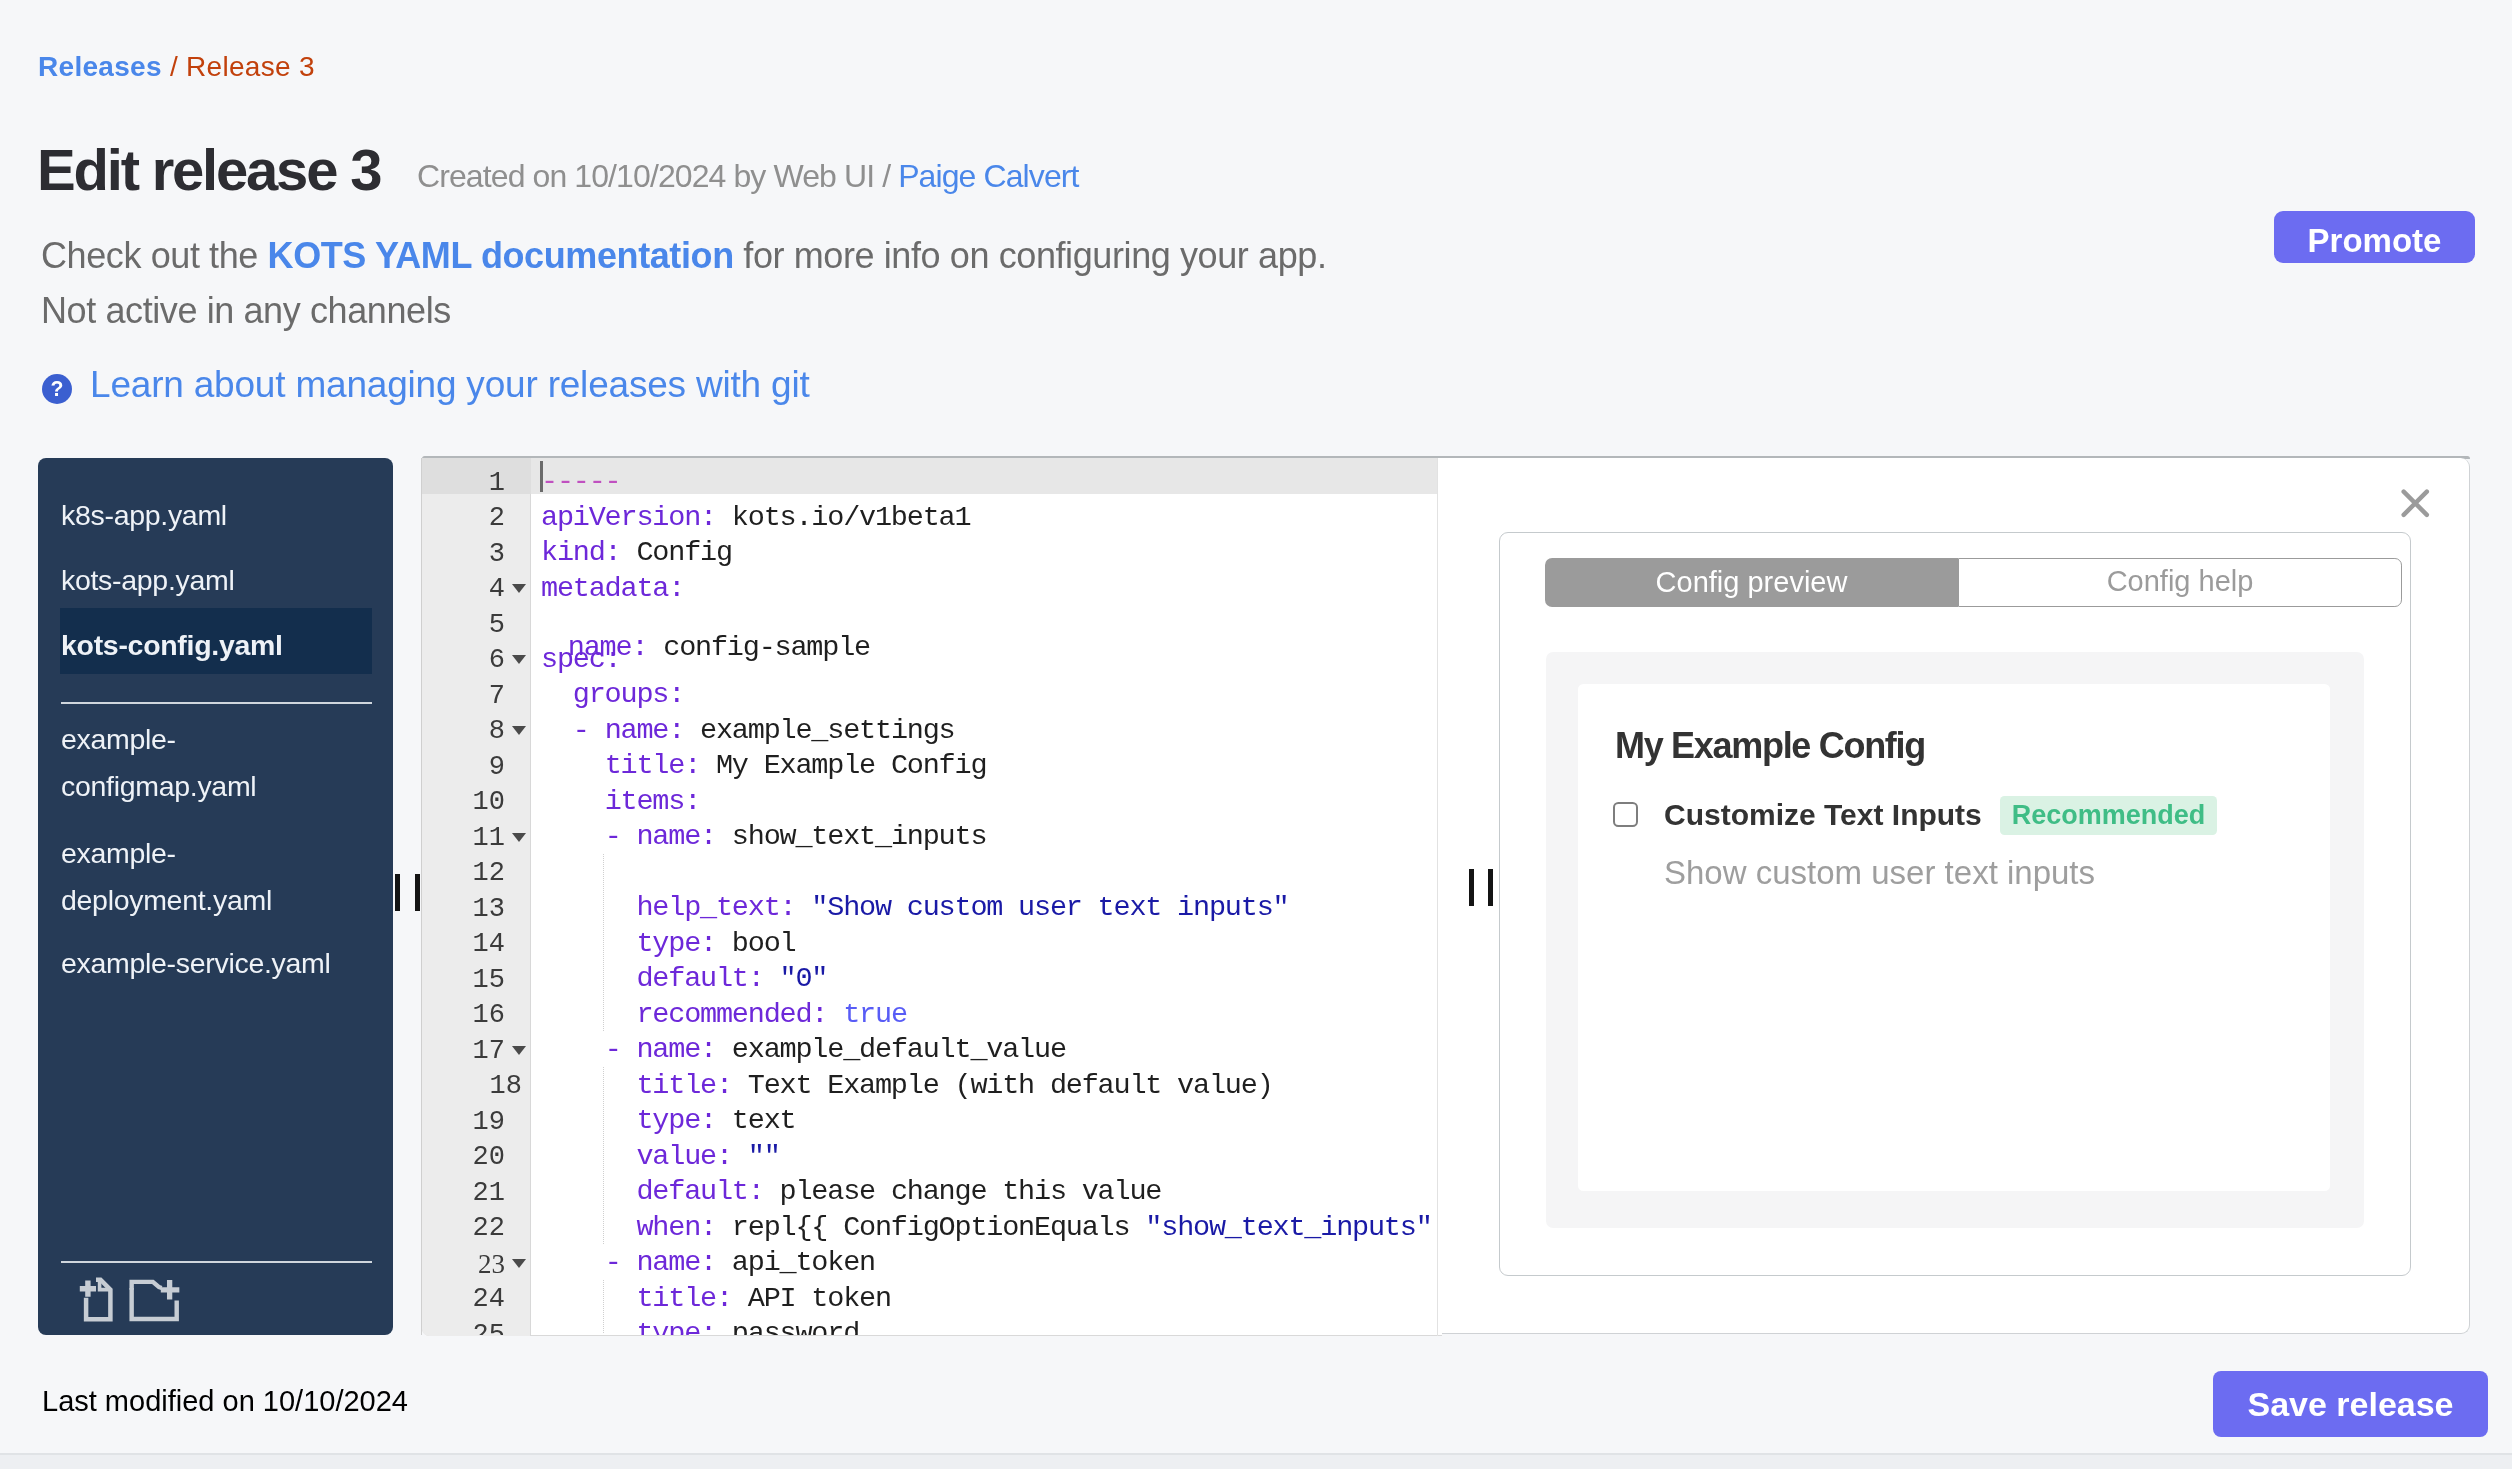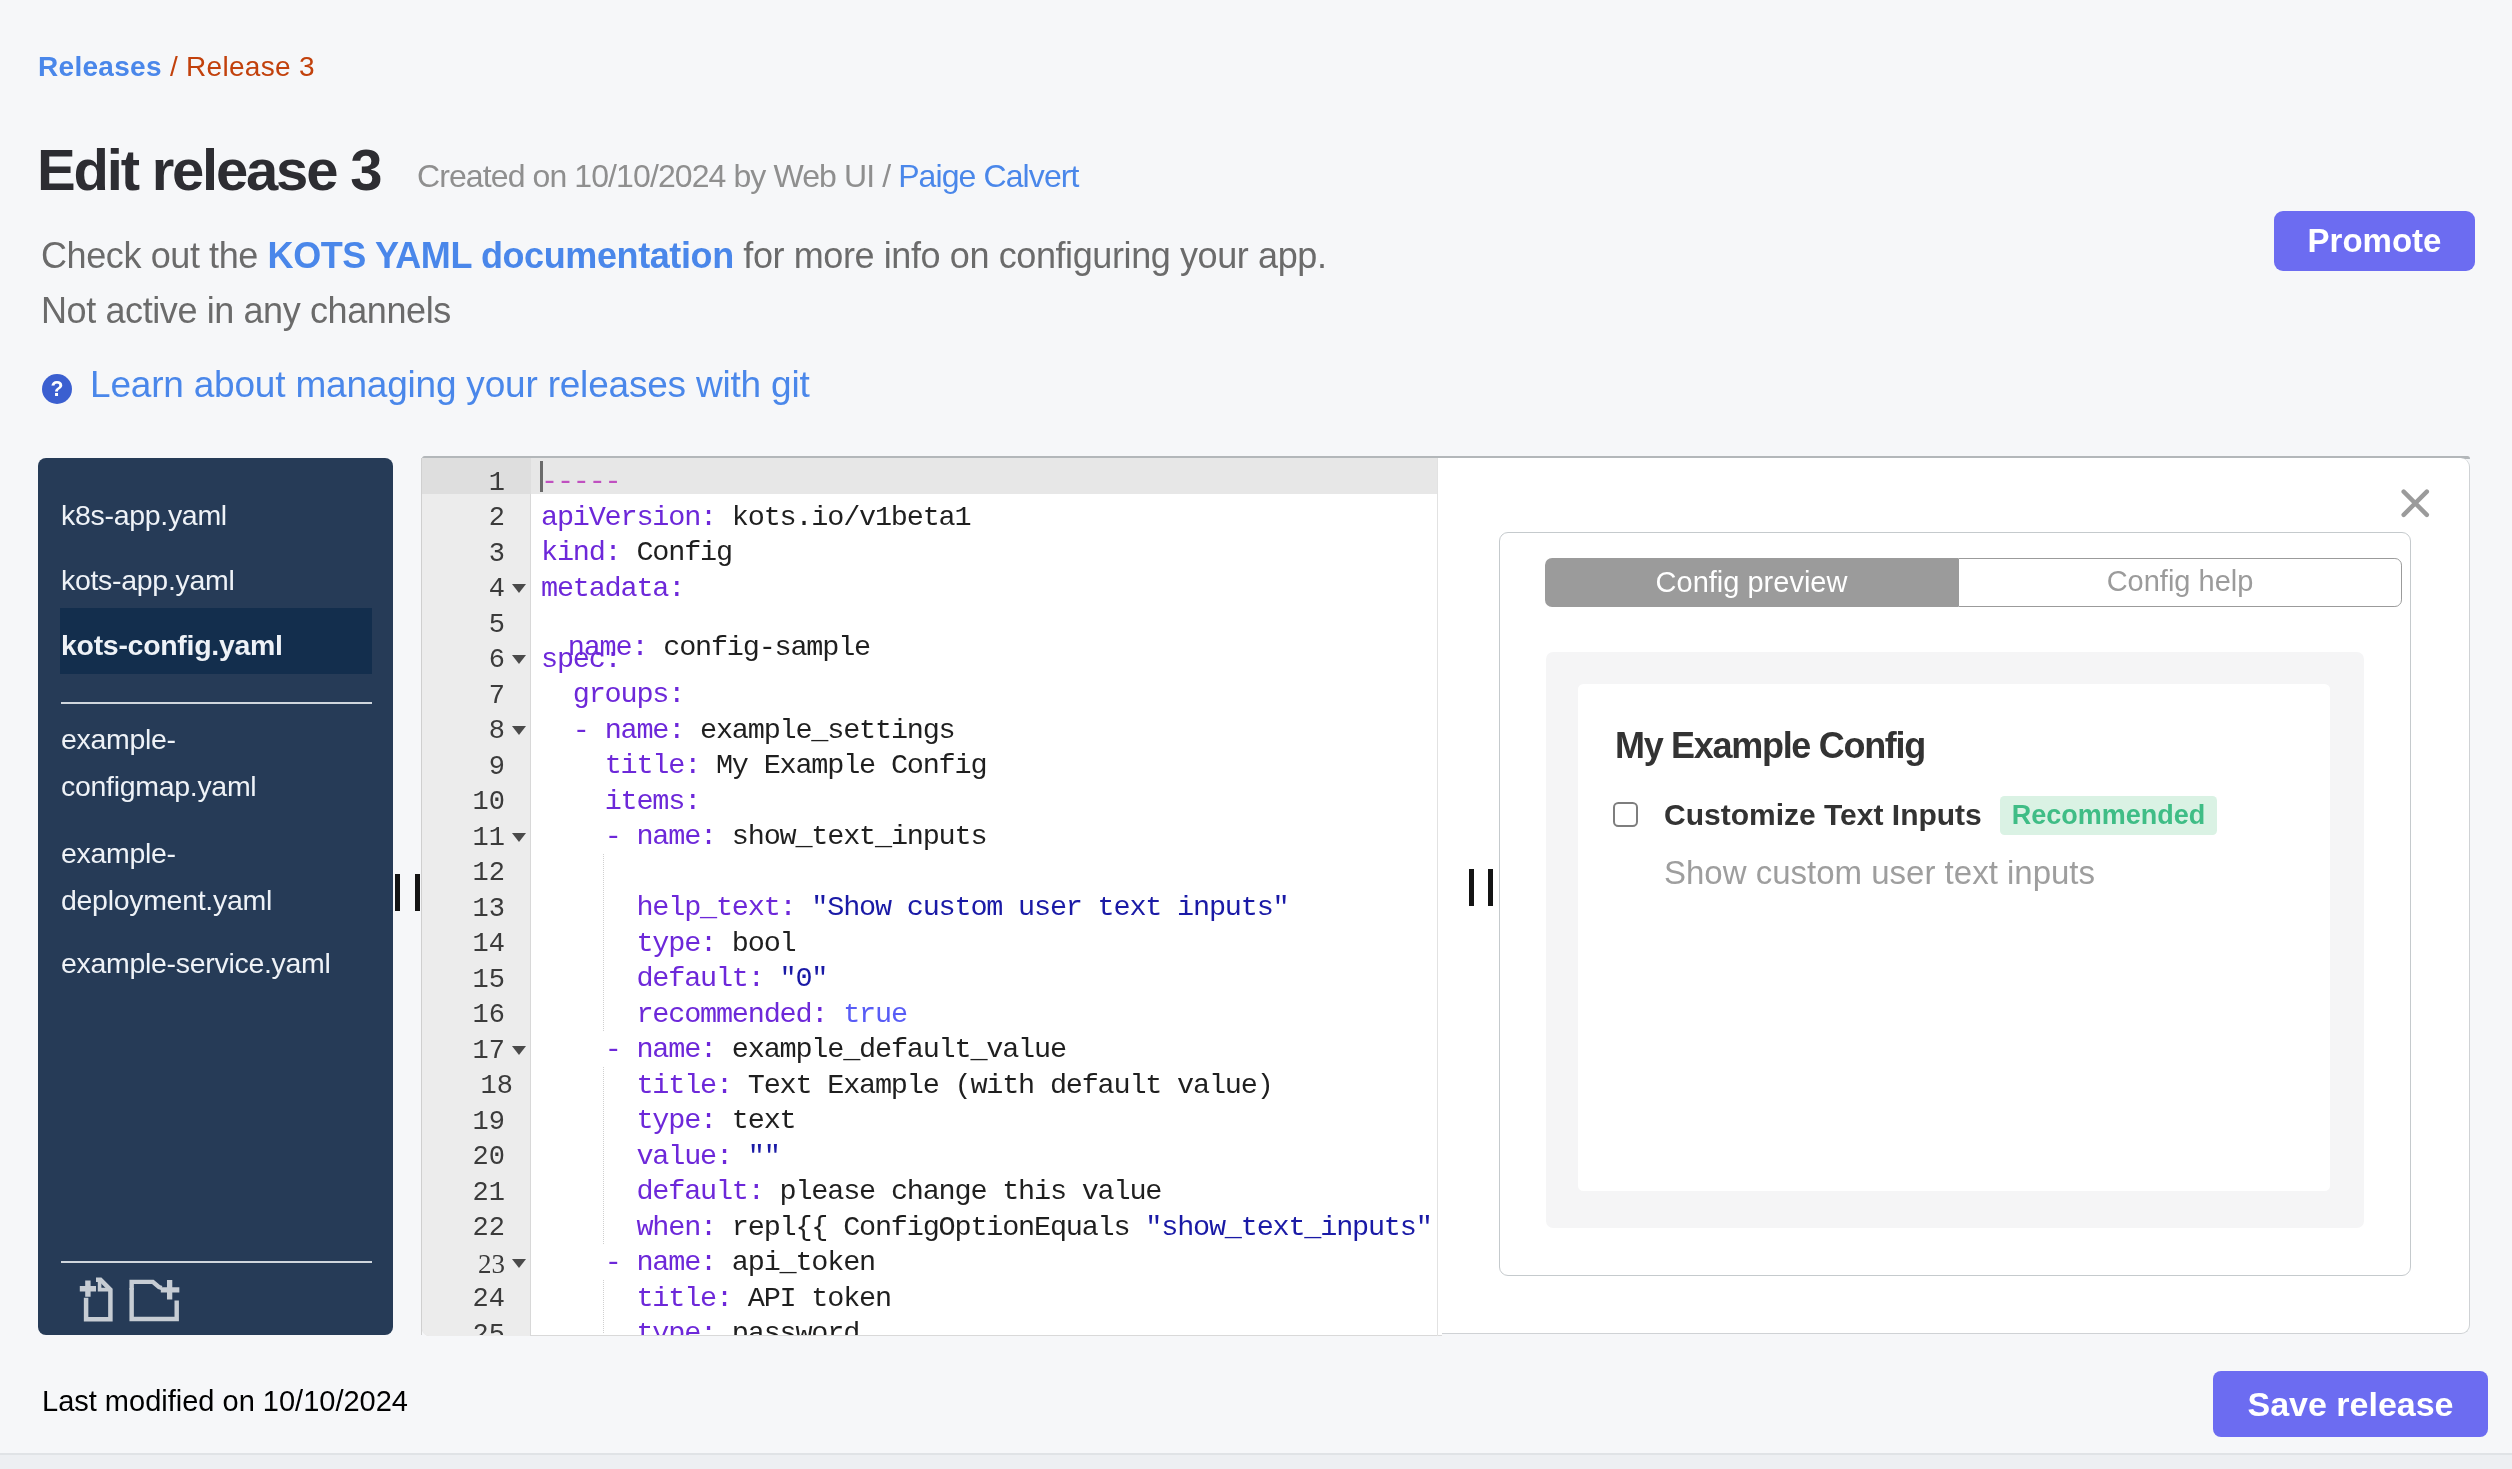--- a/index.html
+++ b/index.html
@@ -16,21 +16,21 @@
   .sbitem { position:absolute; line-height:1; font-size:28.5px; color:#eef2f7; left:61px; letter-spacing:-0.3px; }
 </style>
 </head>
 <body>
 
 <div class="t" style="left:38px; top:53px; font-size:28px; letter-spacing:0.3px;"><span style="color:#4a87ea; font-weight:700;">Releases</span><span style="color:#c2410c;"> / Release 3</span></div>
 <div class="t" style="left:37px; top:141px; font-size:58px; font-weight:700; color:#2d2d32; letter-spacing:-2.2px;">Edit release 3</div>
 <div class="t" style="left:417px; top:160px; font-size:32px; color:#8f8f8f; letter-spacing:-0.9px;">Created on 10/10/2024 by Web UI / <span class="blue">Paige Calvert</span></div>
 <div class="t" style="left:41px; top:238px; font-size:36px; color:#6b6b6b; letter-spacing:-0.4px;">Check out the <span class="blue" style="font-weight:700;">KOTS YAML documentation</span> for more info on configuring your app.</div>
 <div class="t" style="left:41px; top:293px; font-size:36px; color:#6b6b6b; letter-spacing:-0.4px;">Not active in any channels</div>
-<div class="abs" style="left:2274px; top:211px; width:201px; height:60px; background:#6c6cf1; border-radius:9px; text-align:center; line-height:59px; color:#fff; font-weight:700; font-size:33px;">Promote</div>
+<div class="abs" style="left:2274px; top:211px; width:201px; height:52px; background:#6c6cf1; border-radius:9px; text-align:center; line-height:59px; color:#fff; font-weight:700; font-size:33px;">Promote</div>
 <svg class="abs" style="left:42px; top:374px;" width="30" height="30" viewBox="0 0 34 34">
     <circle cx="17" cy="17" r="17" fill="#3b5fd0"></circle>
     <text x="17" y="25" font-size="24" font-weight="bold" fill="#fff" text-anchor="middle" font-family="Liberation Sans">?</text>
   </svg>
 <div class="t blue" style="left:90px; top:366px; font-size:37px; letter-spacing:-0.2px;">Learn about managing your releases with git</div>
 
 <div class="abs" style="left:38px; top:458px; width:355px; height:877px; background:#263b57; border-radius:8px;"></div>
 <div class="abs" style="left:60px; top:608px; width:312px; height:66px; background:#132e4d;"></div>
 <div class="sbitem" style="top:501px;">k8s-app.yaml</div>
 <div class="sbitem" style="top:566px;">kots-app.yaml</div>
@@ -95,21 +95,21 @@
 <div class="ln" style="left:0; top:438px;">13</div>
 <div class="cl" style="left:119px; top:436px;"><span>      </span><span class="k">help_text:</span><span> </span><span class="s">"Show custom user text inputs"</span></div>
 <div class="ln" style="left:0; top:473px;">14</div>
 <div class="cl" style="left:119px; top:472px;"><span>      </span><span class="k">type:</span><span> bool</span></div>
 <div class="ln" style="left:0; top:509px;">15</div>
 <div class="cl" style="left:119px; top:507px;"><span>      </span><span class="k">default:</span><span> </span><span class="s">"0"</span></div>
 <div class="ln" style="left:0; top:544px;">16</div>
 <div class="cl" style="left:119px; top:543px;"><span>      </span><span class="k">recommended:</span><span> </span><span class="c">true</span></div>
 <div class="ln" style="left:0; top:580px;">17</div>
 <div class="cl" style="left:119px; top:578px;"><span>    </span><span class="k">-</span><span> </span><span class="k">name:</span><span> example_default_value</span></div>
-<div class="ln" style="left:8px; top:615px;">18</div>
+<div class="ln" style="left:17px; top:615px;">18</div>
 <div class="cl" style="left:119px; top:614px;"><span>      </span><span class="k">title:</span><span> Text Example (with default value)</span></div>
 <div class="ln" style="left:0; top:651px;">19</div>
 <div class="cl" style="left:119px; top:649px;"><span>      </span><span class="k">type:</span><span> text</span></div>
 <div class="ln" style="left:0; top:686px;">20</div>
 <div class="cl" style="left:119px; top:685px;"><span>      </span><span class="k">value:</span><span> </span><span class="s">""</span></div>
 <div class="ln" style="left:0; top:722px;">21</div>
 <div class="cl" style="left:119px; top:720px;"><span>      </span><span class="k">default:</span><span> please change this value</span></div>
 <div class="ln" style="left:0; top:757px;">22</div>
 <div class="cl" style="left:119px; top:756px;"><span>      </span><span class="k">when:</span><span> repl{{ ConfigOptionEquals </span><span class="s">"show_text_inputs"</span></div>
 <div class="ln" style="left:0; top:793px;font-family:Liberation Serif, serif;">23</div>

